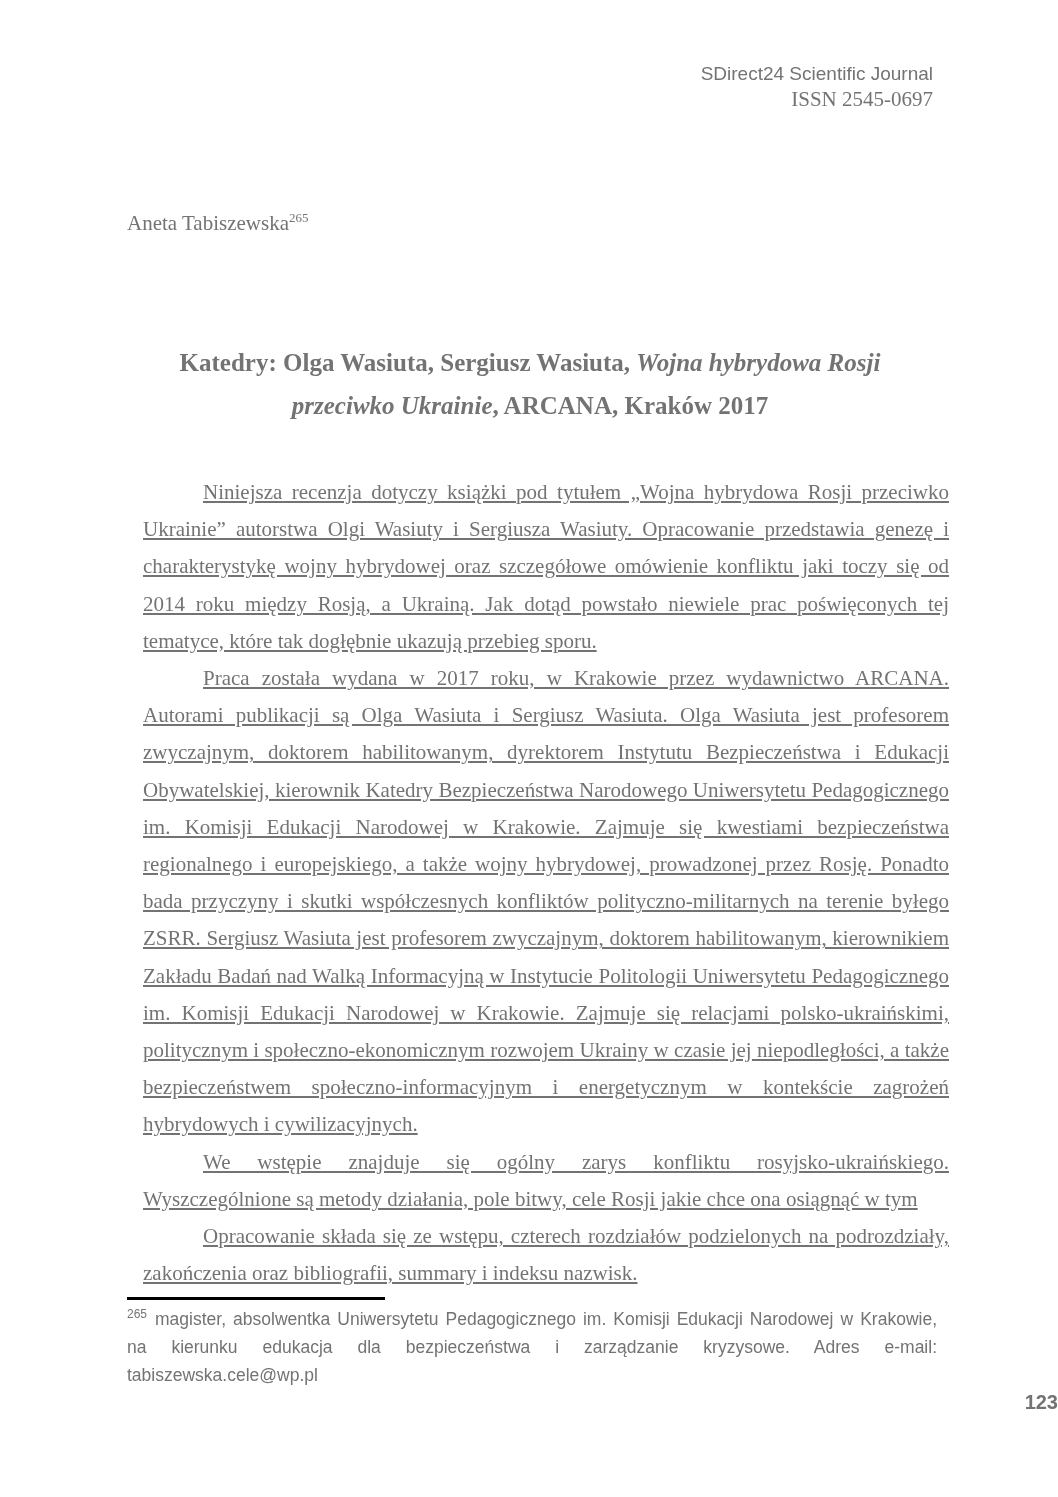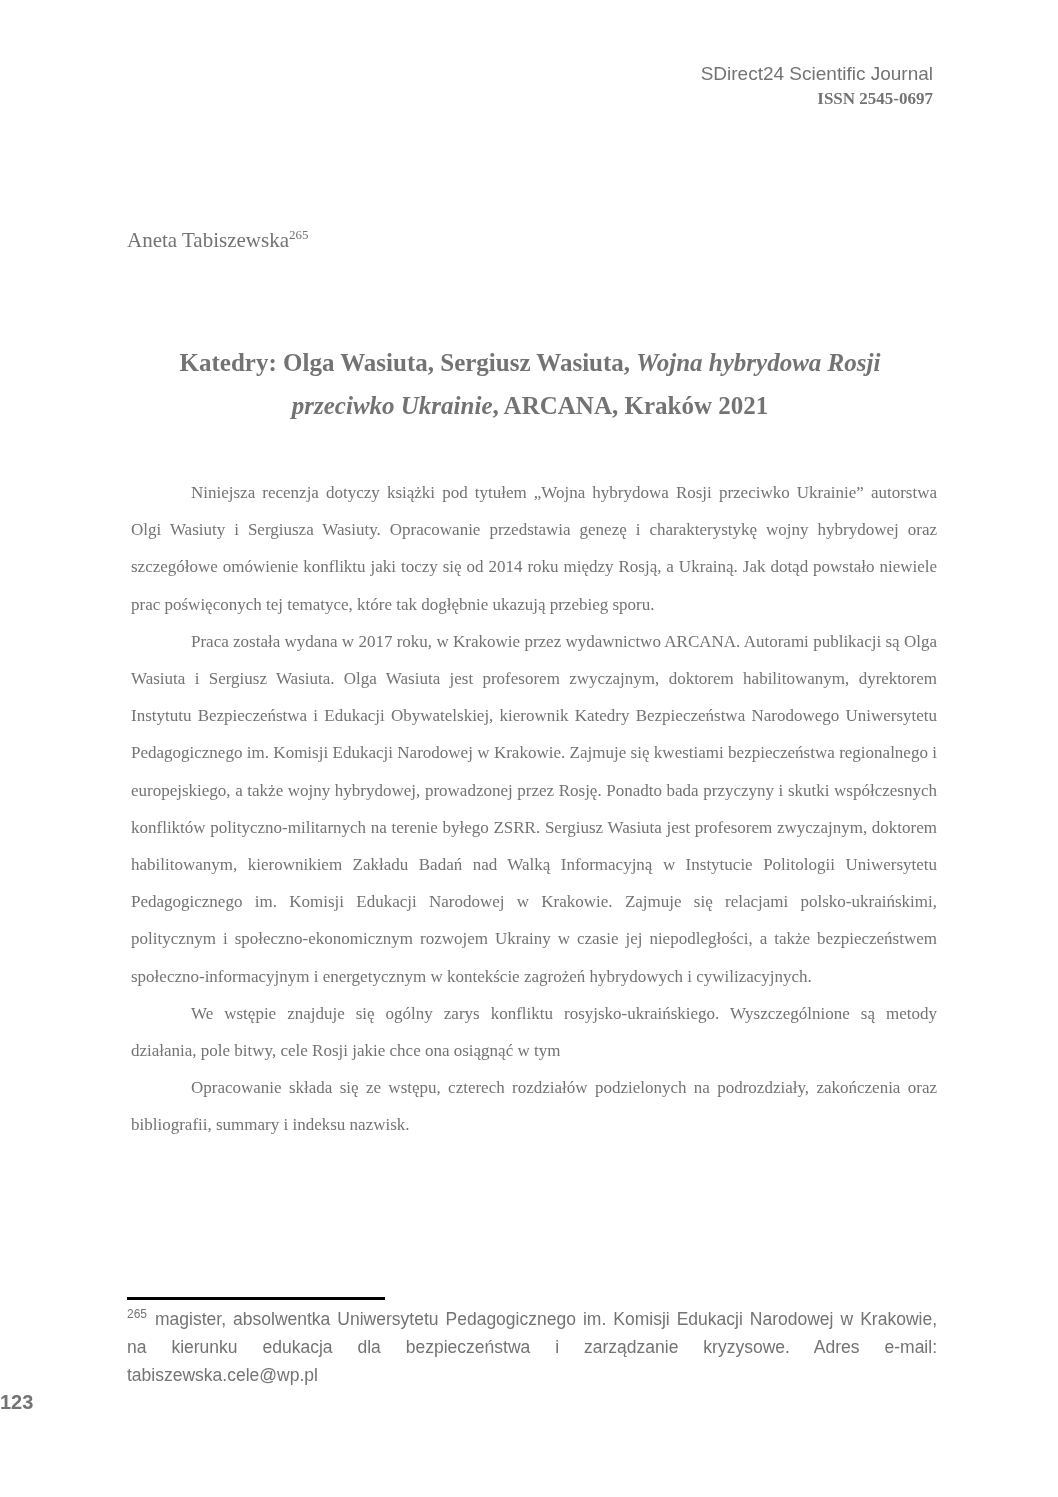--- a/index.html
+++ b/index.html
@@ -24,28 +24,27 @@
     width: 806px;
     text-align: right;
   }
   .journal-header .sans-line {
     font-family: "Liberation Sans", sans-serif;
     font-size: 19px;
     line-height: 24px;
   }
   .journal-header .serif-line {
     font-family: "Liberation Serif", serif;
-    font-size: 17px;
+    font-size: 21px;
     line-height: 26px;
-    font-weight: bold;
   }
   
   .author-line {
     position: absolute;
-    top: 227px;
+    top: 210px;
     left: 127px;
     font-size: 21px;
     line-height: 26px;
   }
   .author-line sup {
     font-size: 13px;
     vertical-align: super;
     line-height: 0;
   }
   
@@ -59,25 +58,26 @@
     font-size: 25px;
     line-height: 43px;
   }
   .article-title .book-title {
     font-style: italic;
   }
   
   .article-body {
     position: absolute;
     top: 474px;
-    left: 131px;
+    left: 143px;
     width: 806px;
-    font-size: 17px;
+    font-size: 21px;
     line-height: 37.2px;
     text-align: justify;
+    text-decoration: underline;
   }
   .article-body p {
     margin: 0;
     padding: 0;
     text-indent: 60px;
   }
   
   .footnote-separator {
     position: absolute;
     top: 1297px;
@@ -102,40 +102,40 @@
     vertical-align: super;
     line-height: 0;
     padding-right: 8px;
   }
   
   .page-number {
     position: absolute;
     top: 1390px;
     left: 0;
     width: 1058px;
-    text-align: left;
+    text-align: right;
     font-family: "Liberation Sans", sans-serif;
     font-weight: bold;
     font-size: 20px;
     line-height: 24px;
   }
 </style>
 </head>
 <body>
 
 <div class="page">
 
   <div class="journal-header">
     <div class="sans-line">SDirect24 Scientific Journal</div>
     <div class="serif-line">ISSN 2545-0697</div>
   </div>
 
   <div class="author-line"><span>Aneta Tabiszewska</span><sup>265</sup></div>
 
-  <h1 class="article-title"><span>Katedry: Olga Wasiuta, Sergiusz Wasiuta, </span><span class="book-title">Wojna hybrydowa Rosji przeciwko Ukrainie</span><span>, ARCANA, Kraków 2021</span></h1>
+  <h1 class="article-title"><span>Katedry: Olga Wasiuta, Sergiusz Wasiuta, </span><span class="book-title">Wojna hybrydowa Rosji przeciwko Ukrainie</span><span>, ARCANA, Kraków 2017</span></h1>
 
   <div class="article-body">
     <p>Niniejsza recenzja dotyczy książki pod tytułem „Wojna hybrydowa Rosji przeciwko Ukrainie” autorstwa Olgi Wasiuty i Sergiusza Wasiuty. Opracowanie przedstawia genezę i charakterystykę wojny hybrydowej oraz szczegółowe omówienie konfliktu jaki toczy się od 2014 roku między Rosją, a Ukrainą. Jak dotąd powstało niewiele prac poświęconych tej tematyce, które tak dogłębnie ukazują przebieg sporu.</p>
     <p>Praca została wydana w 2017 roku, w Krakowie przez wydawnictwo ARCANA. Autorami publikacji są Olga Wasiuta i Sergiusz Wasiuta. Olga Wasiuta jest profesorem zwyczajnym, doktorem habilitowanym, dyrektorem Instytutu Bezpieczeństwa i Edukacji Obywatelskiej, kierownik Katedry Bezpieczeństwa Narodowego Uniwersytetu Pedagogicznego im. Komisji Edukacji Narodowej w Krakowie. Zajmuje się kwestiami bezpieczeństwa regionalnego i europejskiego, a także wojny hybrydowej, prowadzonej przez Rosję. Ponadto bada przyczyny i skutki współczesnych konfliktów polityczno-militarnych na terenie byłego ZSRR. Sergiusz Wasiuta jest profesorem zwyczajnym, doktorem habilitowanym, kierownikiem Zakładu Badań nad Walką Informacyjną w Instytucie Politologii Uniwersytetu Pedagogicznego im. Komisji Edukacji Narodowej w Krakowie. Zajmuje się relacjami polsko-ukraińskimi, politycznym i społeczno-ekonomicznym rozwojem Ukrainy w czasie jej niepodległości, a także bezpieczeństwem społeczno-informacyjnym i energetycznym w kontekście zagrożeń hybrydowych i cywilizacyjnych.</p>
     <p>We wstępie znajduje się ogólny zarys konfliktu rosyjsko-ukraińskiego. Wyszczególnione są metody działania, pole bitwy, cele Rosji jakie chce ona osiągnąć w tym</p>
     <p>Opracowanie składa się ze wstępu, czterech rozdziałów podzielonych na podrozdziały, zakończenia oraz bibliografii, summary i indeksu nazwisk.</p>
   </div>
 
   <hr class="footnote-separator">
 

